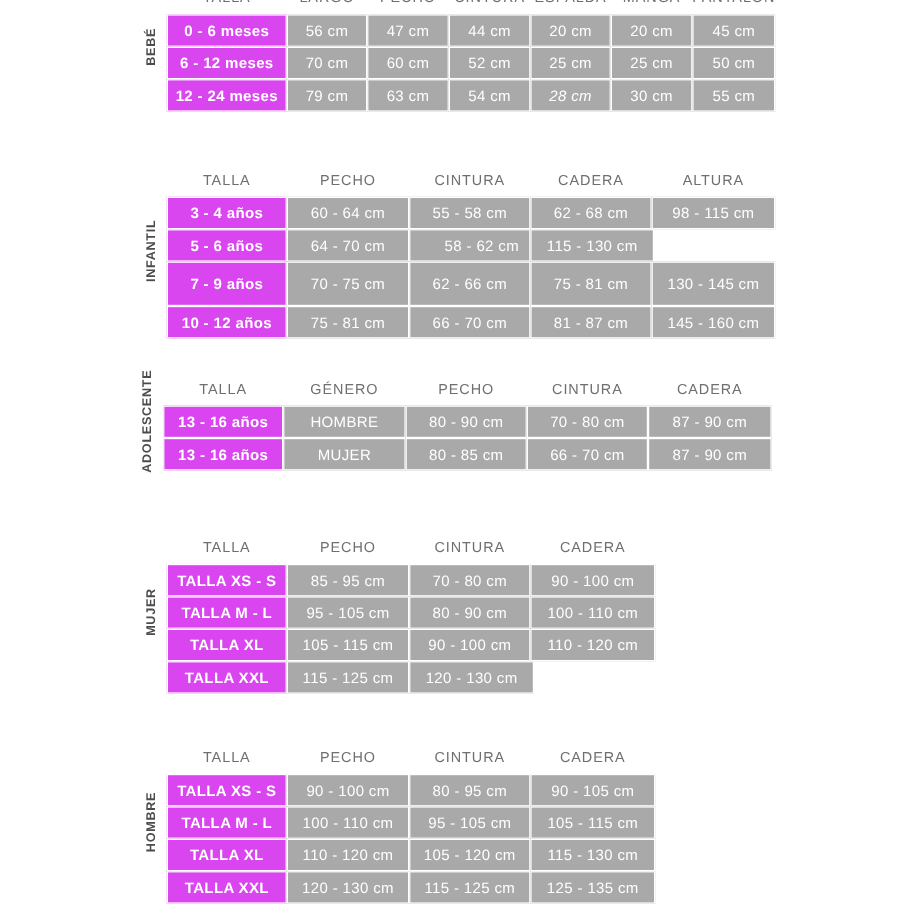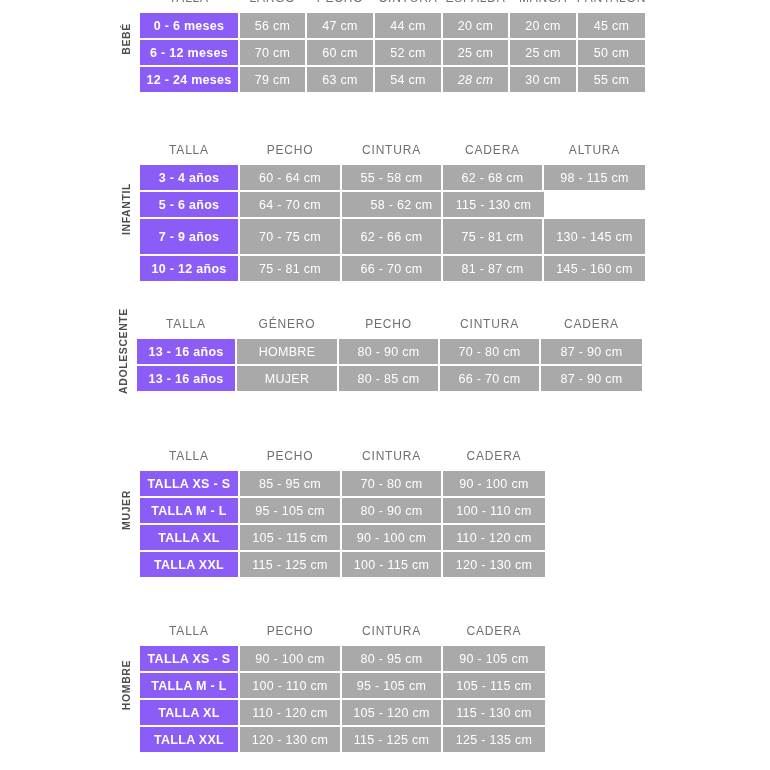--- a/index.html
+++ b/index.html
@@ -87,21 +87,21 @@
     align-items: center;
     justify-content: center;
     font-size: 12.5px;
     color: #ffffff;
     white-space: nowrap;
     border: 1px solid #ffffff;
     background: #a9a9a9;
     letter-spacing: 0.3px;
   }
   .cell.size-col {
-    background: #8b5cf6;
+    background: #d946ef;
     font-weight: bold;
     font-size: 12.5px;
   }
 
   
 </style>
 </head>
 <body>
 
 <div class="sheet" id="sheet">
@@ -242,21 +242,20 @@
         </div>
         <div class="data-row" style="height: 27px;">
           <div class="cell size-col" style="width: 100px; flex: 0 0 100px;">TALLA XL</div>
           <div class="cell" style="width: 102px; flex: 0 0 102px;">105 - 115 cm</div>
           <div class="cell" style="width: 101px; flex: 0 0 101px;">90 - 100 cm</div>
           <div class="cell" style="width: 104px; flex: 0 0 104px;">110 - 120 cm</div>
         </div>
         <div class="data-row" style="height: 27px;">
           <div class="cell size-col" style="width: 100px; flex: 0 0 100px;">TALLA XXL</div>
           <div class="cell" style="width: 102px; flex: 0 0 102px;">115 - 125 cm</div>
-          <div class="cell" style="width: 101px; flex: 0 0 101px;">100 - 115 cm</div>
           <div class="cell" style="width: 104px; flex: 0 0 104px;">120 - 130 cm</div>
         </div>
       </div>
     </div>
     <div class="size-table" style="left: 113px; top: 617px; width: 446px;">
       <div class="rot-label">
         <span>HOMBRE</span>
       </div>
       <div class="tbl-body">
         <div class="hdr-row" style="height: 28px;">

